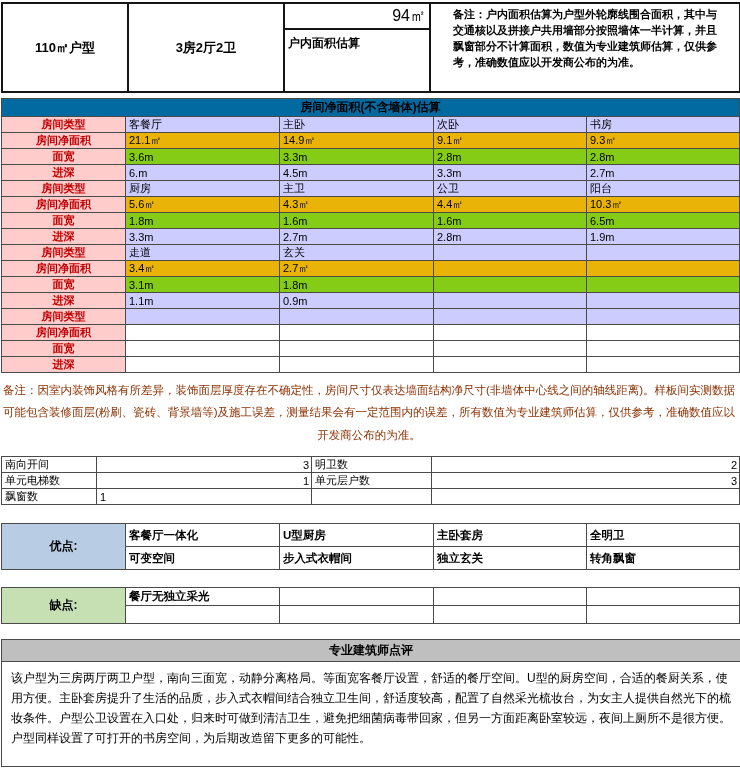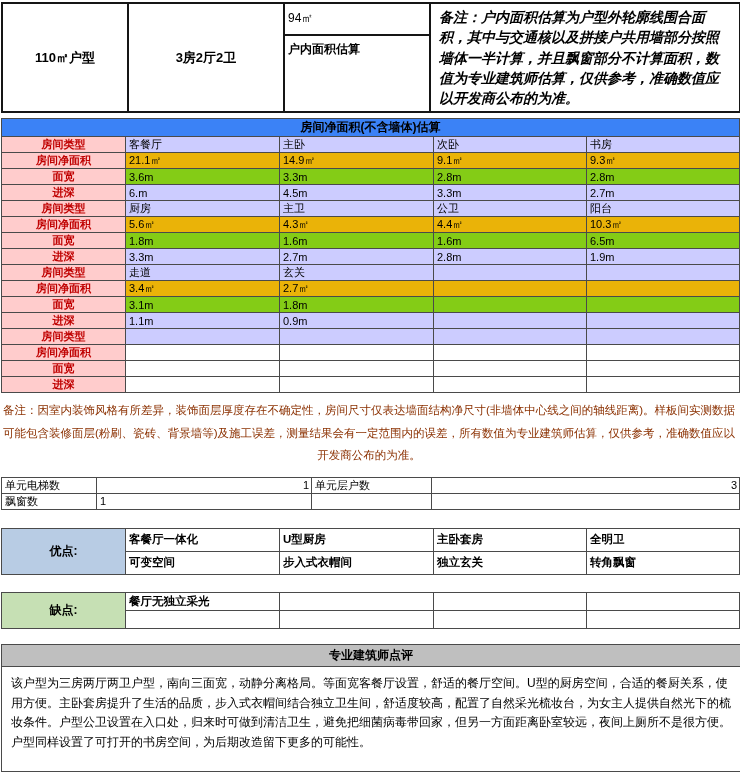--- a/index.html
+++ b/index.html
@@ -11,29 +11,29 @@
   .wrap{padding:2px 1px 0 1px;}
   table{border-collapse:collapse;table-layout:fixed;width:738px;}
   td{
     border:1px solid #4a4a4a;font-size:11px;padding:0 3px;height:15px;
     overflow:hidden;white-space:nowrap;vertical-align:middle;
   }
 
   
   .top-table td{border:2px solid #151515;}
   .top-table .big{font-size:13px;font-weight:bold;text-align:center;}
-  .top-table .small-val{font-size:12px;height:24px;vertical-align:middle;}
+  .top-table .small-val{font-size:16px;height:24px;vertical-align:middle;text-align:right;}
   .top-table .sub-title{font-weight:bold;font-size:12px;vertical-align:top;padding-top:5px;height:56px;}
   .top-table .remark{
-    font-size:14px;font-weight:bold;white-space:normal;line-height:1.45;
-    vertical-align:top;padding:3px 8px;font-style:italic;
-  }
-
-  
-  .sec-title{background:#3b82f6;font-weight:bold;text-align:center;font-size:12px;height:15px;margin-top:30px;}
+    font-size:11px;font-weight:bold;white-space:normal;line-height:1.45;
+    vertical-align:top;padding:3px 22px;
+  }
+
+  
+  .sec-title{background:#0369a1;font-weight:bold;text-align:center;font-size:12px;height:15px;margin-top:30px;}
 
   
   .main-table{margin-top:5px;}
   .main-table td{height:14.5px;}
   .rlabel{background:#ffcccc;color:#c00000;font-weight:bold;text-align:center;}
   .row-type  td.val{background:#ccccff;}
   .row-area  td.val{background:#eab308;}
   .row-width td.val{background:#84cc16;}
   .row-depth td.val{background:#ccccff;}
   .row-plain td.val{background:#ffffff;}
@@ -227,20 +227,26 @@
 
   <table class="analysis-table">
     <colgroup>
         <col style="width:95px">
         <col style="width:215px">
         <col style="width:120px">
         <col style="width:308px">
       </colgroup>
     <tbody>
     <tr>
+      <td>南向开间</td>
+      <td class="num-r">3</td>
+      <td>明卫数</td>
+      <td class="num-r">2</td>
+    </tr>
+    <tr>
       <td>单元电梯数</td>
       <td class="num-r">1</td>
       <td>单元层户数</td>
       <td class="num-r">3</td>
     </tr>
     <tr>
       <td>飘窗数</td>
       <td class="num-l">1</td>
       <td></td>
       <td class="num-r"></td>

